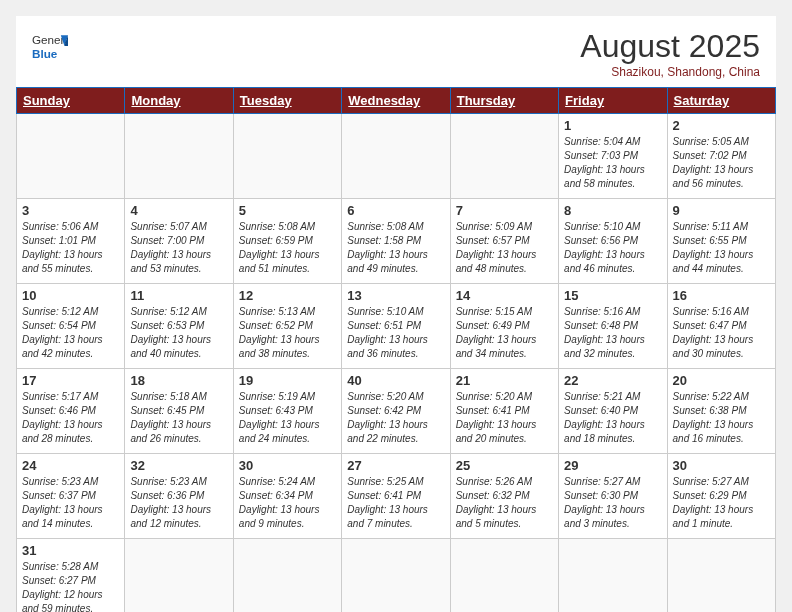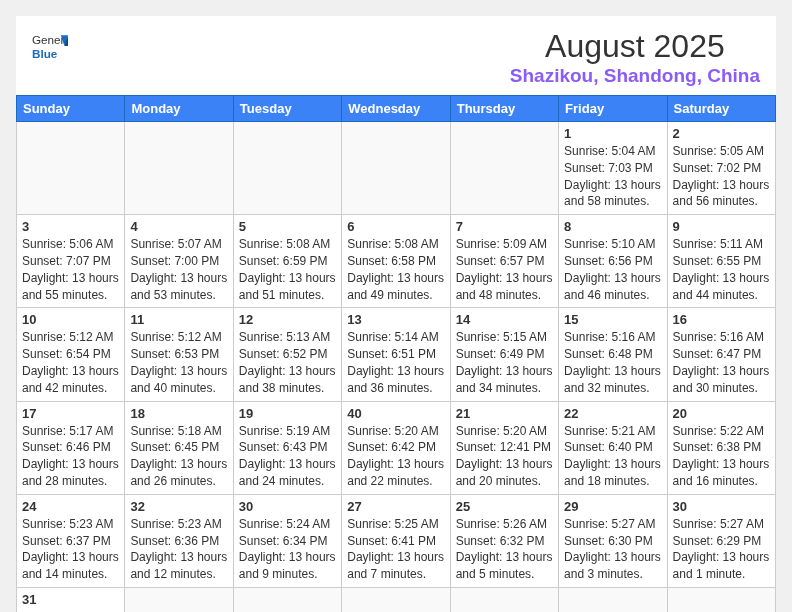--- a/index.html
+++ b/index.html
@@ -30,38 +30,37 @@
       width: 36px;
       height: 36px;
     }
     .title-block {
       text-align: right;
     }
     .month-year {
       font-size: 32px;
       color: #333;
       font-weight: normal;
-      text-align: center;
     }
     .location {
-      font-size: 19px;
-      color: #8b5cf6;
-      font-weight: bold;
+      font-size: 12px;
+      color: #7f1d1d;
     }
     .calendar {
       width: 100%;
       border-collapse: collapse;
     }
     .calendar th {
-      background: #3b82f6;
+      background: #7f1d1d;
       color: #fff;
       text-align: left;
       padding: 5px 6px;
       font-size: 13px;
       border: 1px solid #1a6bbf;
+      text-decoration: underline;
     }
     .calendar td {
       border: 1px solid #ccc;
       vertical-align: top;
       padding: 4px 5px;
       width: calc(100%/7);
       min-height: 80px;
       font-size: 11px;
       color: #333;
       background: #fff;
@@ -69,23 +68,24 @@
     .calendar td.empty {
       background: #f9f9f9;
     }
     .day-num {
       font-size: 13px;
       font-weight: bold;
       display: block;
       margin-bottom: 2px;
     }
     .day-info {
-      font-size: 12px;
+      font-size: 10px;
       line-height: 1.4;
       color: #333;
+      font-style: italic;
     }
     .week-row td {
       height: 85px;
     }
   </style>
 </head>
 <body>
 
 <div class="page">
   <div class="header">
@@ -135,42 +135,42 @@
             <div class="day-info">Sunrise: 5:05 AM
 Sunset: 7:02 PM
 Daylight: 13 hours
 and 56 minutes.</div>
           </td>
         </tr>
         <tr class="week-row">
           <td>
             <span class="day-num">3</span>
             <div class="day-info">Sunrise: 5:06 AM
-Sunset: 7:07 PM
+Sunset: 1:01 PM
 Daylight: 13 hours
 and 55 minutes.</div>
           </td>
           <td>
             <span class="day-num">4</span>
             <div class="day-info">Sunrise: 5:07 AM
 Sunset: 7:00 PM
 Daylight: 13 hours
 and 53 minutes.</div>
           </td>
           <td>
             <span class="day-num">5</span>
             <div class="day-info">Sunrise: 5:08 AM
 Sunset: 6:59 PM
 Daylight: 13 hours
 and 51 minutes.</div>
           </td>
           <td>
             <span class="day-num">6</span>
             <div class="day-info">Sunrise: 5:08 AM
-Sunset: 6:58 PM
+Sunset: 1:58 PM
 Daylight: 13 hours
 and 49 minutes.</div>
           </td>
           <td>
             <span class="day-num">7</span>
             <div class="day-info">Sunrise: 5:09 AM
 Sunset: 6:57 PM
 Daylight: 13 hours
 and 48 minutes.</div>
           </td>
@@ -206,21 +206,21 @@
           </td>
           <td>
             <span class="day-num">12</span>
             <div class="day-info">Sunrise: 5:13 AM
 Sunset: 6:52 PM
 Daylight: 13 hours
 and 38 minutes.</div>
           </td>
           <td>
             <span class="day-num">13</span>
-            <div class="day-info">Sunrise: 5:14 AM
+            <div class="day-info">Sunrise: 5:10 AM
 Sunset: 6:51 PM
 Daylight: 13 hours
 and 36 minutes.</div>
           </td>
           <td>
             <span class="day-num">14</span>
             <div class="day-info">Sunrise: 5:15 AM
 Sunset: 6:49 PM
 Daylight: 13 hours
 and 34 minutes.</div>
@@ -265,21 +265,21 @@
           <td>
             <span class="day-num">40</span>
             <div class="day-info">Sunrise: 5:20 AM
 Sunset: 6:42 PM
 Daylight: 13 hours
 and 22 minutes.</div>
           </td>
           <td>
             <span class="day-num">21</span>
             <div class="day-info">Sunrise: 5:20 AM
-Sunset: 12:41 PM
+Sunset: 6:41 PM
 Daylight: 13 hours
 and 20 minutes.</div>
           </td>
           <td>
             <span class="day-num">22</span>
             <div class="day-info">Sunrise: 5:21 AM
 Sunset: 6:40 PM
 Daylight: 13 hours
 and 18 minutes.</div>
           </td>

